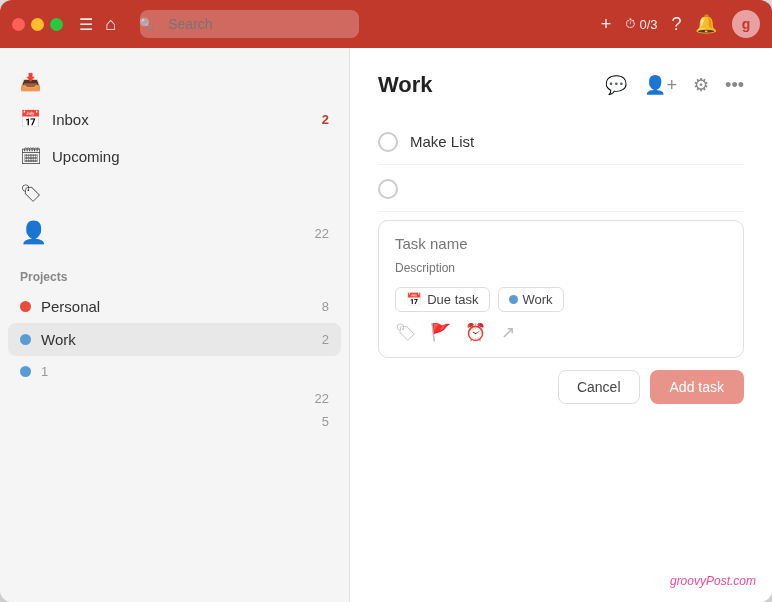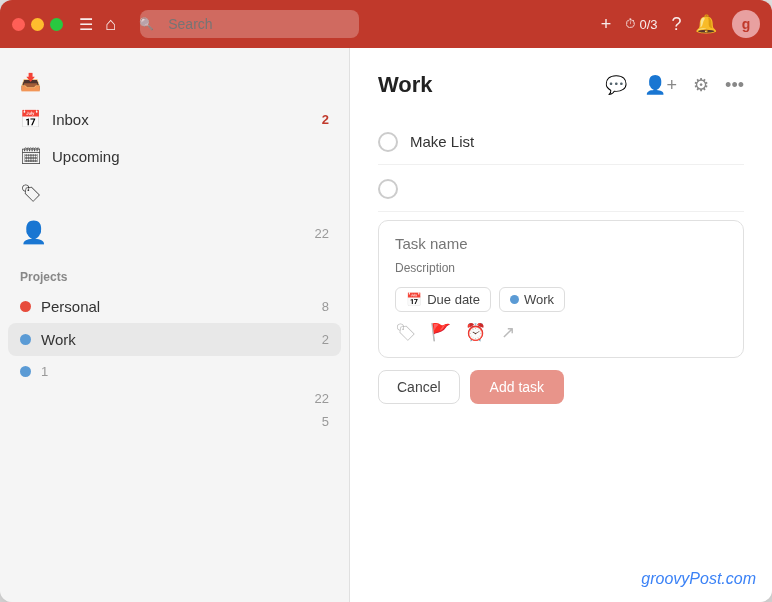--- a/index.html
+++ b/index.html
@@ -280,21 +280,21 @@
       align-items: center;
     }
     .tool-icon {
       font-size: 17px;
       color: #bbb;
       cursor: pointer;
     }
 
     .form-actions {
       display: flex;
-      justify-content: flex-start;
+      justify-content: flex-end;
       gap: 10px;
       margin-top: 12px;
     }
     .btn-cancel {
       padding: 8px 18px;
       border-radius: 8px;
       border: 1px solid #ddd;
       background: white;
       font-size: 14px;
       color: #444;
@@ -308,22 +308,22 @@
       font-size: 14px;
       color: white;
       cursor: pointer;
       font-weight: 500;
     }
 
     .watermark {
       position: absolute;
       bottom: 14px;
       right: 16px;
-      font-size: 16px;
-      color: #3b82f6;
+      font-size: 12px;
+      color: #ec4899;
       font-style: italic;
     }
   </style>
 </head>
 <body>
 
 <div class="app-window">
 
   <div class="titlebar">
     <div class="traffic-lights">
@@ -413,21 +413,21 @@
       <div class="task-item">
         <div class="task-circle"></div>
       </div>
 
       <div class="task-form">
         <input class="task-name-input" type="text" placeholder="Task name" style="">
         <input class="task-desc-input" type="text" placeholder="Description" style="">
         <div class="task-meta-row">
           <div class="meta-chip">
             <span class="chip-cal">📅</span>
-            <span>Due date</span>
+            <span>Due task</span>
           </div>
           <div class="meta-chip">
             <span class="chip-dot"></span>
             <span>Work</span>
           </div>
         </div>
         <div class="task-tools-row">
           <span class="tool-icon">🏷</span>
           <span class="tool-icon">🚩</span>
           <span class="tool-icon">⏰</span>

